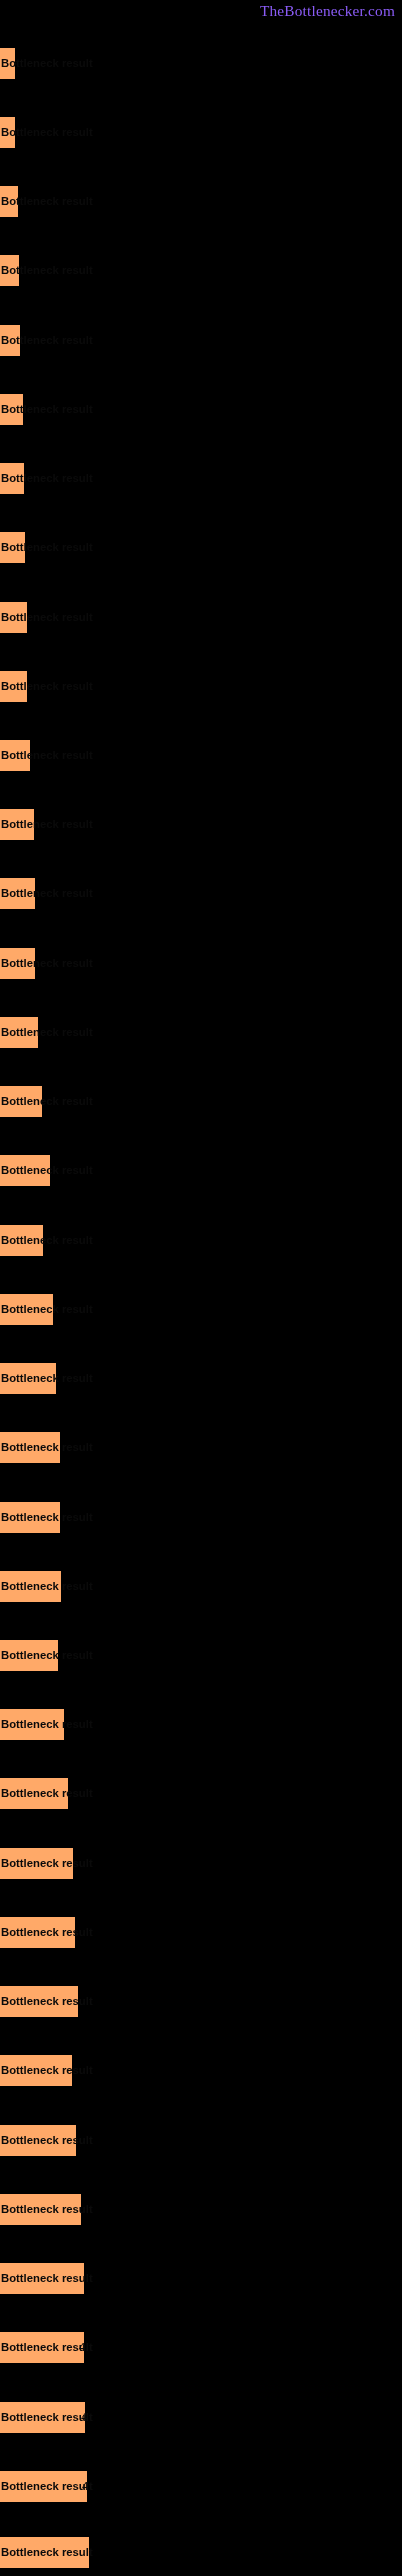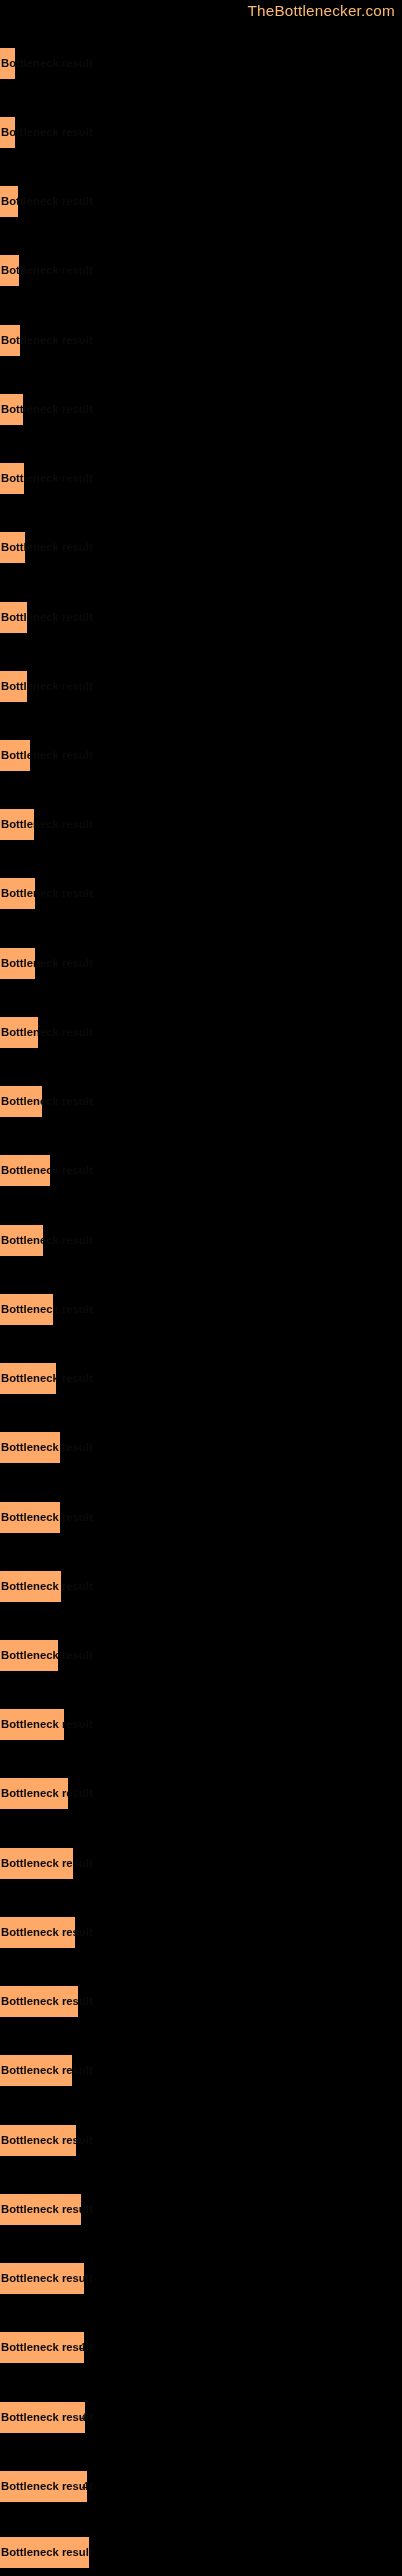--- a/index.html
+++ b/index.html
@@ -4,22 +4,23 @@
 <style>
   html,body{margin:0;padding:0;background:#000;}
   body{
     width:403px;height:2576px;position:relative;overflow:hidden;
     font-family:"Liberation Sans","DejaVu Sans",sans-serif;
   }
   #chart-root{position:absolute;inset:0;background:#000000;}
 
   #site-title{
     position:absolute; top:1.6px; right:8px;
-    font-size:15.3px; color:#fdba74; letter-spacing:0.2px;
+    font-size:15.3px; color:#8b5cf6; letter-spacing:0.2px;
     white-space:nowrap;
+    font-family:Liberation Serif, serif;
   }
 
   .bar-row{position:absolute;left:0;width:403px;height:32px;}
   .bar{
     position:absolute;left:0;top:0;height:32px;
     background:#ffa968;
     box-sizing:border-box;
     border-top:0.8px solid #000000;
   }
   .bar-label{

